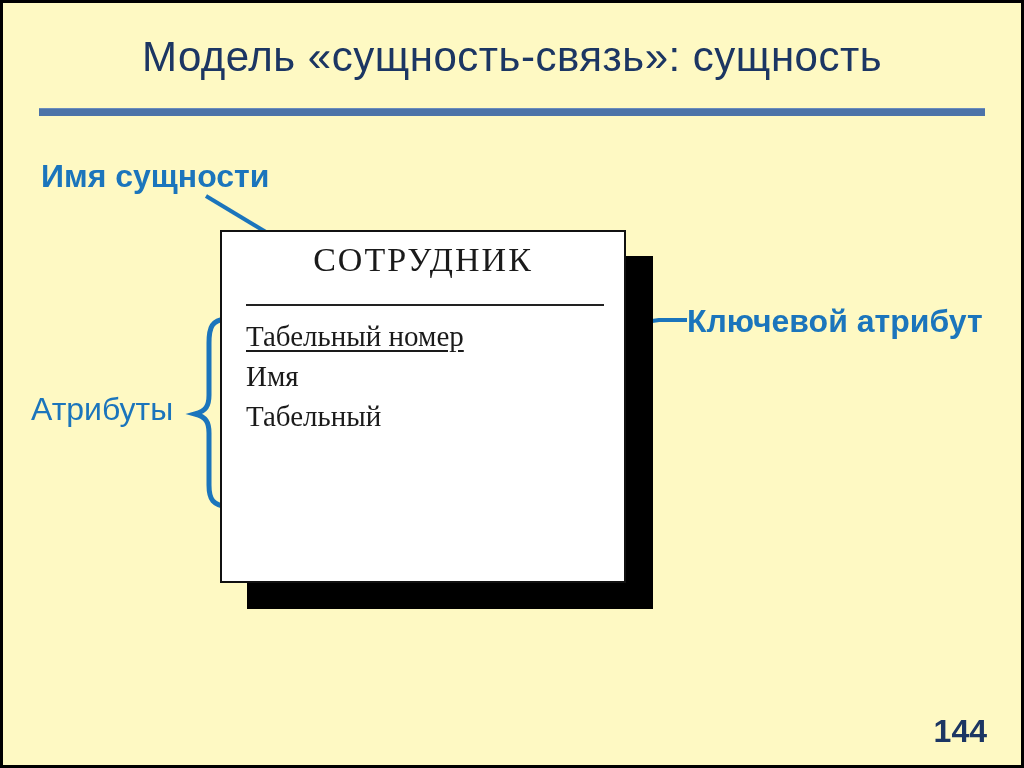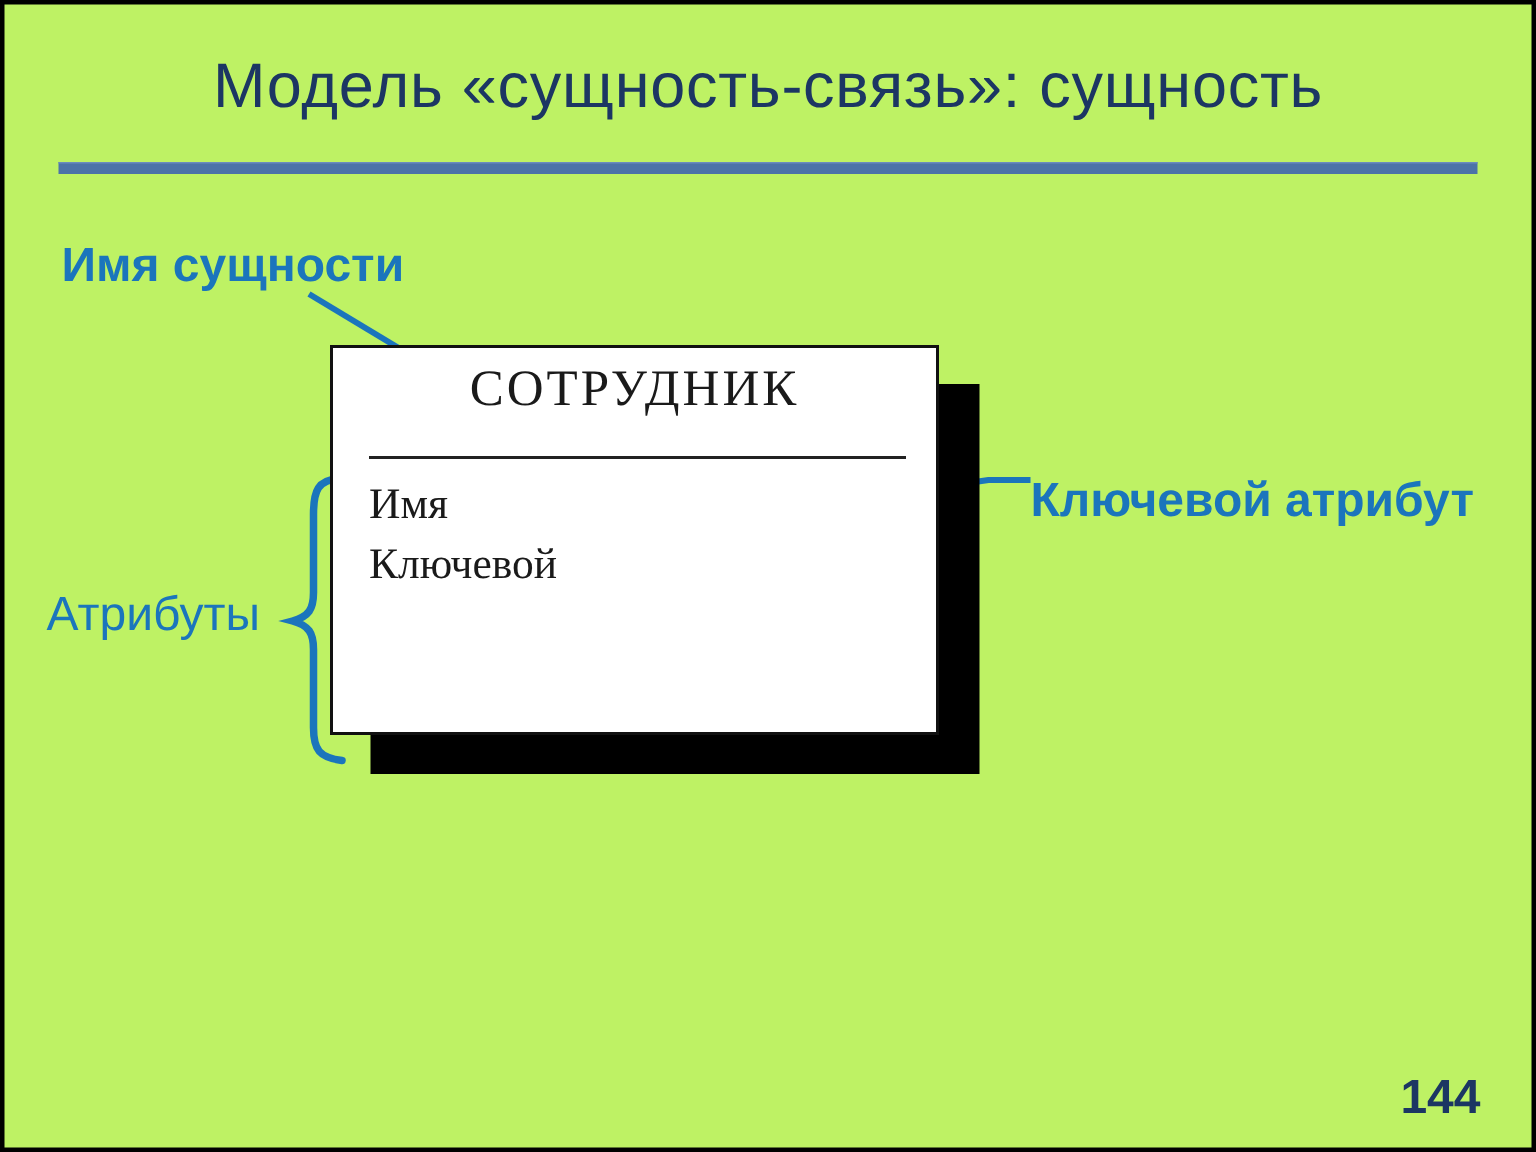--- a/index.html
+++ b/index.html
@@ -1,20 +1,20 @@
 <!DOCTYPE html>
 <html lang="ru"><head>
 <meta charset="utf-8">
 <style>
   html,body { margin:0; padding:0; background:#888; }
   .slide {
     position: relative;
     width: 1024px; height: 768px;
     box-sizing: border-box;
-    background: #bef264;
+    background: #fef9c3;
     border: 3px solid #000;
     overflow: hidden;
     font-family: "Liberation Sans", sans-serif;
   }
   .title {
     position: absolute;
     left: 0; right: 0; top: 30px;
     margin: 0;
     text-align: center;
     font-size: 42px;
@@ -38,26 +38,26 @@
   }
   .blue-label {
     position: absolute;
     color: #1B75BC;
     font-weight: 700;
     font-size: 32px;
     white-space: nowrap;
     font-family: "Liberation Sans", sans-serif;
   }
   .label-entity-name { left: 38px;  top: 155px; text-align: center; }
-  .label-key-attr    { left: 684px; top: 312px; }
+  .label-key-attr    { left: 684px; top: 300px; }
   .label-attrs       { left: 28px;  top: 388px; font-weight: 400; }
   .entity-box {
     position: absolute;
     left: 217px; top: 227px;
-    width: 406px; height: 260px;
+    width: 406px; height: 353px;
     box-sizing: border-box;
     background: #FFFFFF;
     border: 2px solid #111111;
     box-shadow: 27px 26px 0 0 #000000;
     font-family: "Liberation Serif", serif;
     color: #1A1A1A;
   }
   .entity-name {
     margin-top: 9px;
     text-align: center;
@@ -124,22 +124,23 @@
     <div class="blue-label label-entity-name">Имя сущности</div>
 
     <div class="blue-label label-key-attr">Ключевой атрибут</div>
 
     <div class="blue-label label-attrs">Атрибуты</div>
 
     <div class="entity-box">
       <div class="entity-name">СОТРУДНИК</div>
       <div class="entity-sep"></div>
       <ul class="attr-list">
+        <li class="key">Табельный номер</li>
         <li>Имя</li>
-        <li>Ключевой</li>
+        <li>Табельный</li>
       </ul>
     </div>
 
   </div>
 
   <div class="page-number">144</div>
 
 </div>
 
 </body></html>

